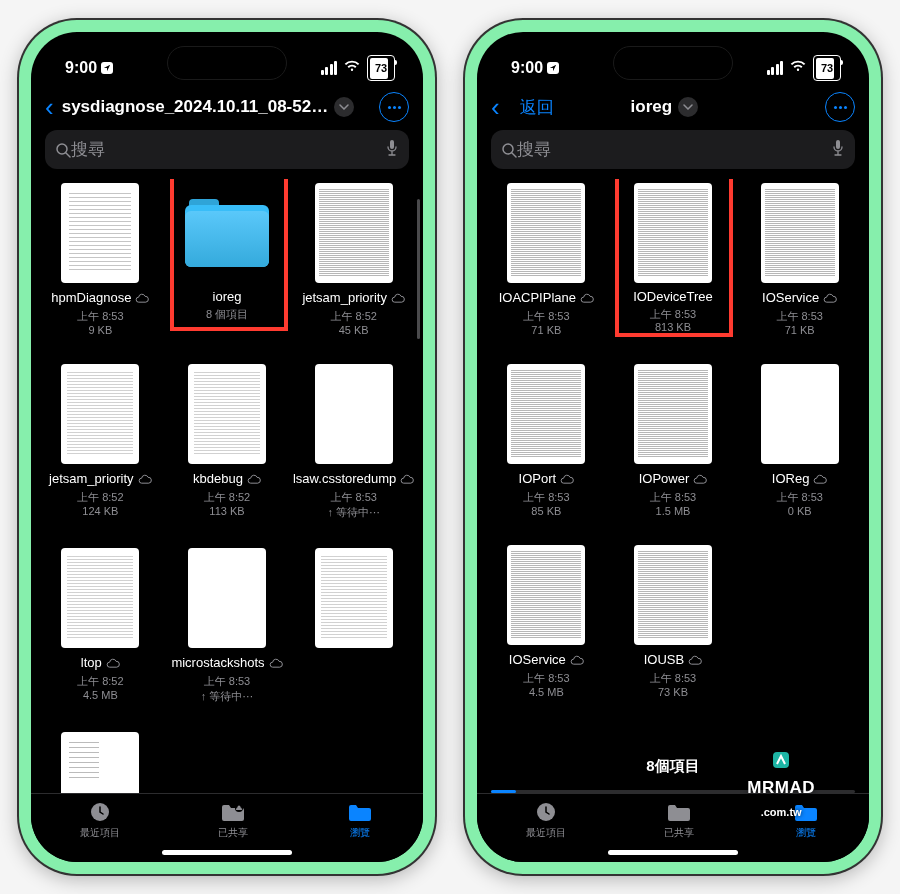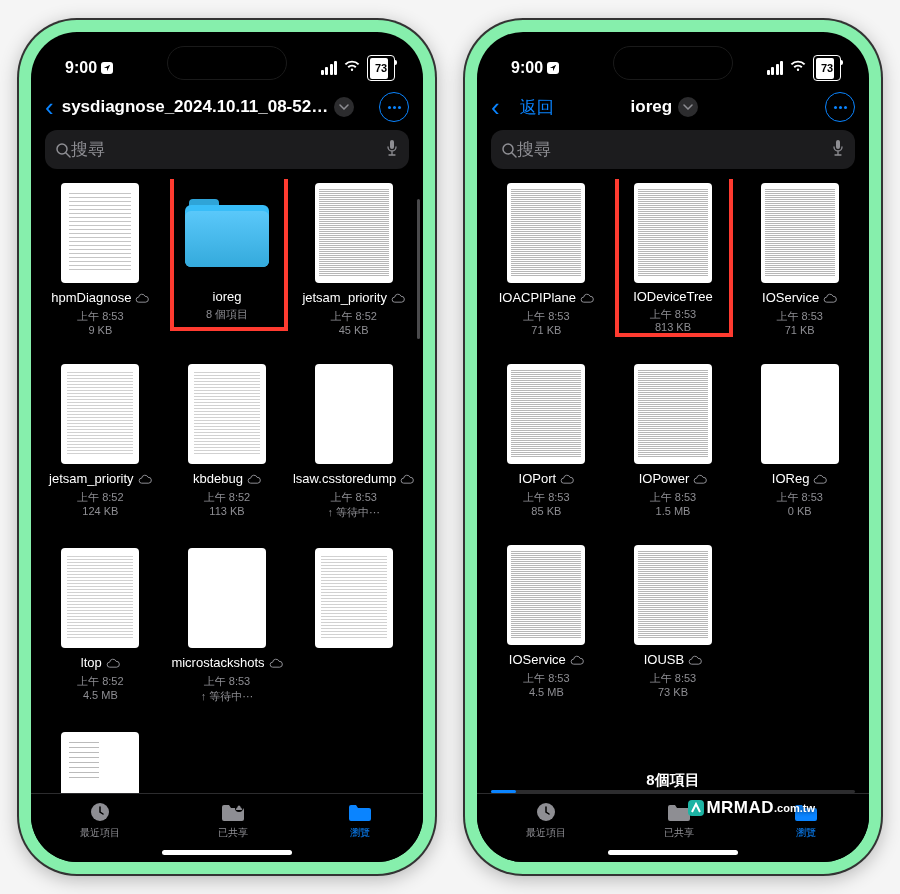--- a/index.html
+++ b/index.html
@@ -170,21 +170,21 @@
     border:4px solid #ff3b30;
   }
 
   .scroll-ind{
     position:absolute; right:3px; top:20px; width:3px; height:140px;
     background:#4a4a4c; border-radius:2px;
   }
 
   .summary-row{
     text-align:center; color:#fff; font-size:15px; font-weight:600;
-    padding: 10px 0 0 0;
+    padding: 10px 0 14px 0;
   }
   .progress-bar{
     height:3px; background:#2c2c2e; margin:0 14px; border-radius:2px; position:relative;
   }
   .progress-fill{ position:absolute; left:0; top:0; height:100%; width:7%; background:#0a84ff; border-radius:2px;}
   .sync-status{
     text-align:center; font-size:12px; color:#8e8e93; padding:8px 0 4px 0;
   }
   .sync-status .pause{ color:#0a84ff; }
 
@@ -202,21 +202,21 @@
   .home-ind{
     position:absolute; bottom:7px; left:50%; transform:translateX(-50%);
     width:130px; height:5px; background:#fff; border-radius:3px;
   }
 
   .watermark{
     position:absolute; bottom:44px; right:54px;
     color:#fff; font-size:17px; font-weight:700;
     z-index:30;
     text-shadow:0 0 4px rgba(0,0,0,.8);
-    display:flex; align-items:center; gap:0;
+    display:flex; align-items:center; gap:8px;flex-direction:column;
   }
   .watermark .mm{ letter-spacing:.5px; }
   .watermark .tw{ font-size:11px; font-weight:600; }
 </style>
 </head>
 <body>
 
 <div class="iphone">
   <div class="screen">
     <div class="notch"></div>

